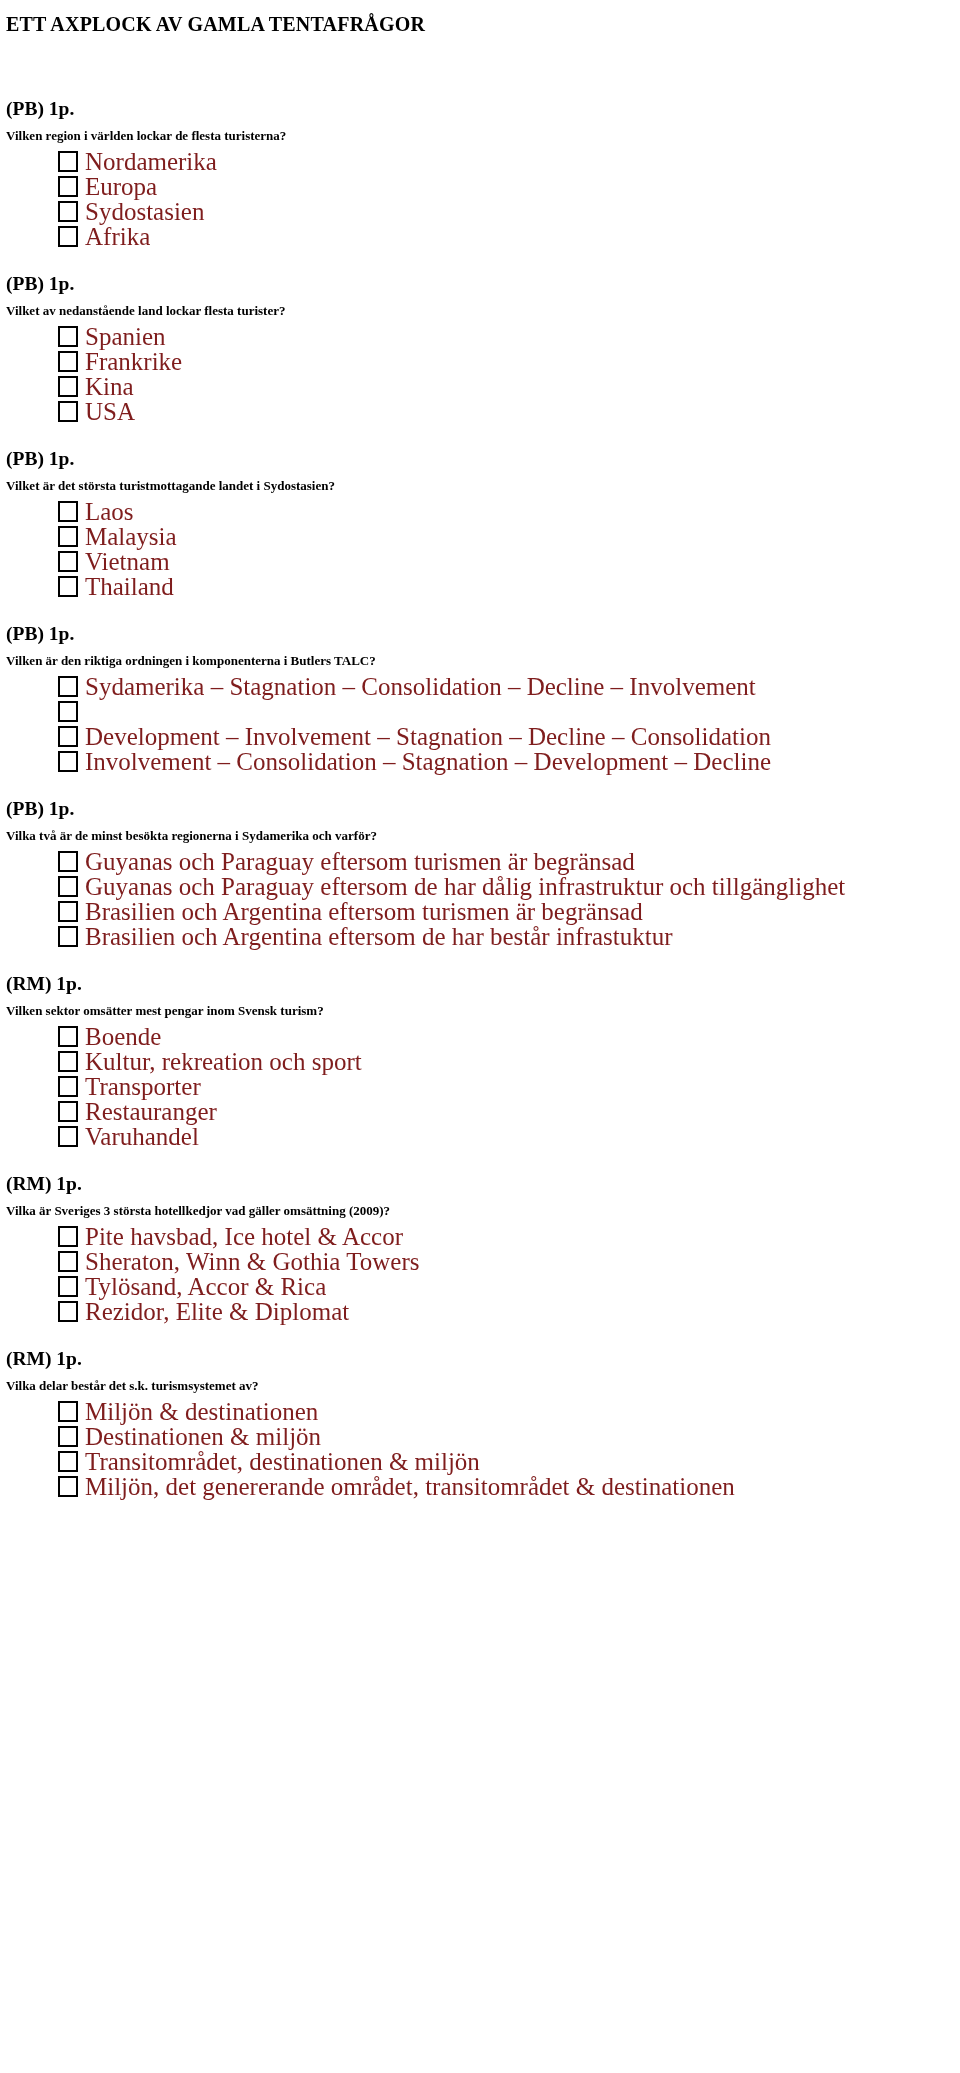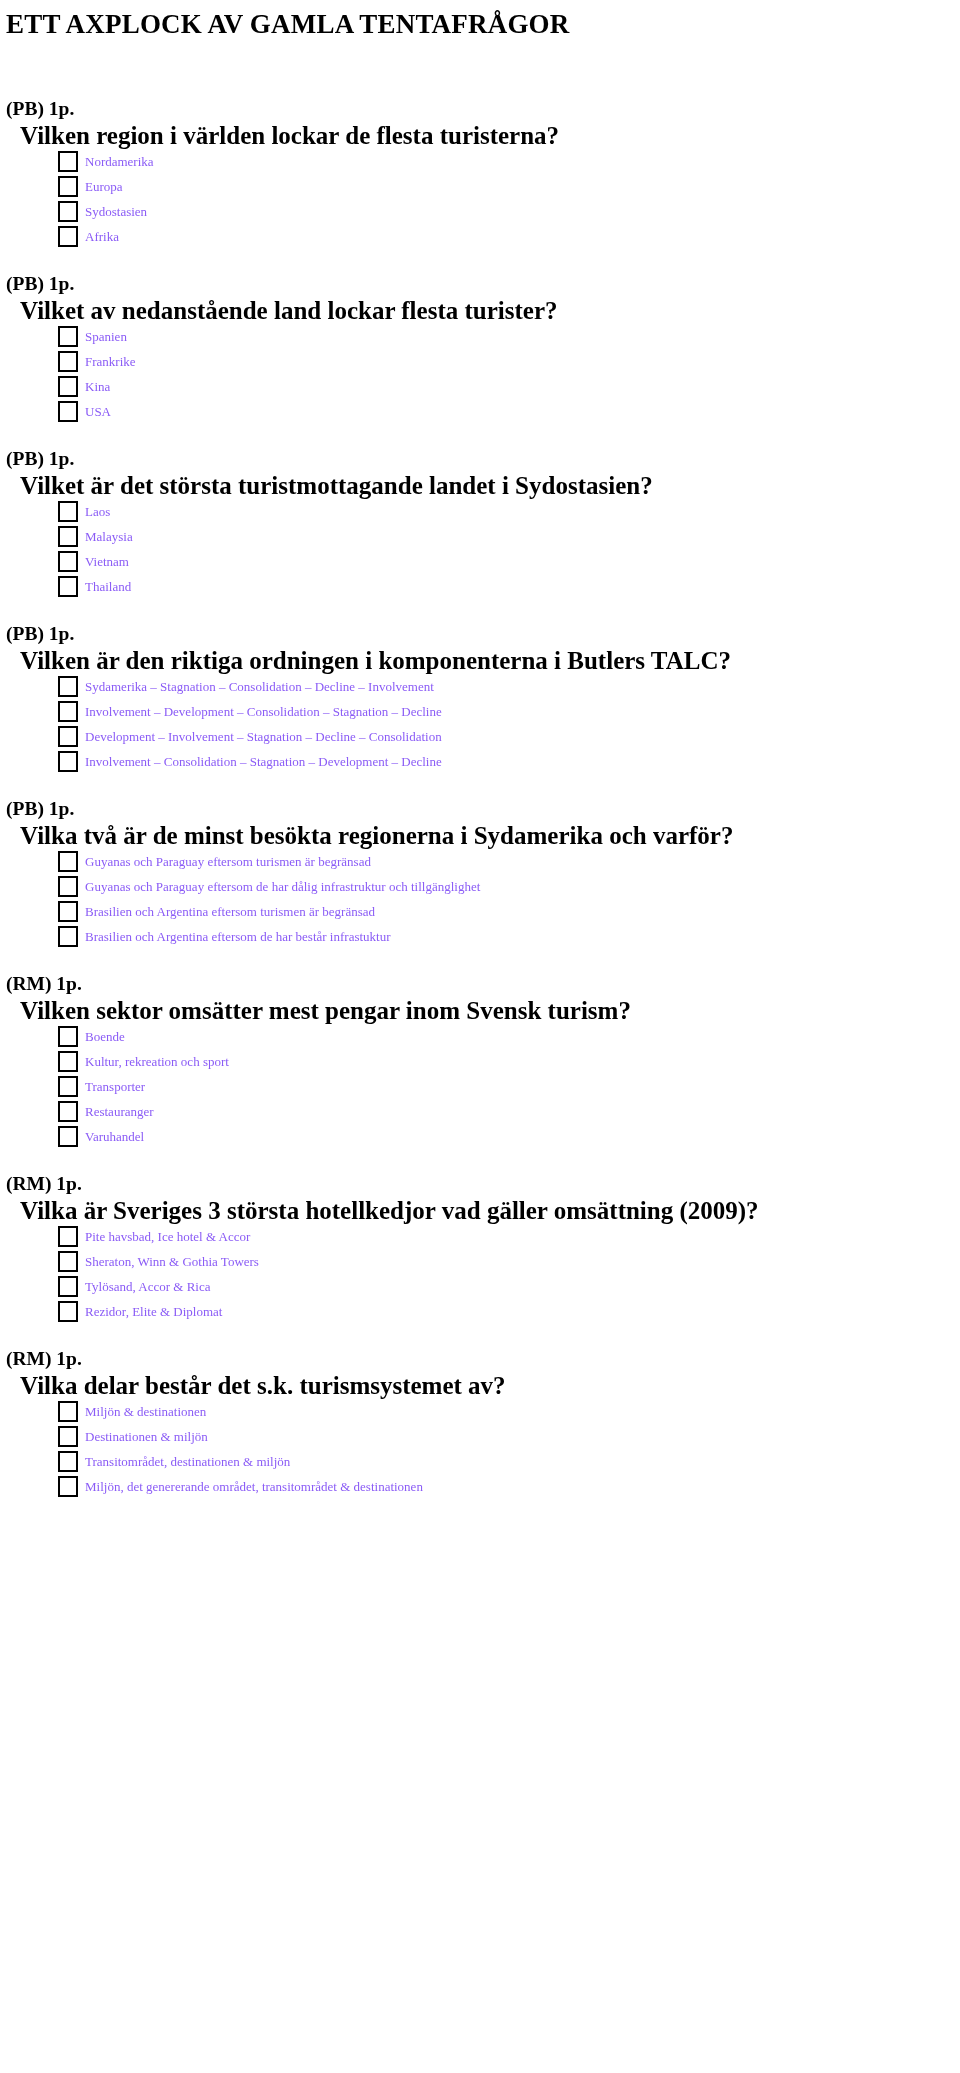--- a/index.html
+++ b/index.html
@@ -20,21 +20,21 @@
     position: relative;
     width: 960px;
     height: 2073px;
     padding: 0;
     box-sizing: border-box;
   }
   .doc-title {
     position: absolute;
     left: 6px;
     top: 8px;
-    font-size: 27px;
+    font-size: 20px;
     font-weight: bold;
     letter-spacing: 0.2px;
     line-height: 32px;
     white-space: nowrap;
   }
   .blocks {
     position: absolute;
     left: 0;
     top: 96px;
     width: 960px;
@@ -44,24 +44,24 @@
     padding: 0;
   }
   .q-points {
     font-size: 19.5px;
     font-weight: bold;
     line-height: 26px;
     margin-left: 6px;
     white-space: nowrap;
   }
   .q-text {
-    font-size: 25px;
+    font-size: 13px;
     font-weight: bold;
     line-height: 27px;
-    margin-left: 20px;
+    margin-left: 6px;
     white-space: nowrap;
   }
   .options {
     margin: 0;
     padding: 0;
     list-style: none;
   }
   .option {
     display: flex;
     align-items: center;
@@ -74,25 +74,25 @@
     width: 16px;
     height: 17px;
     border: 2px solid #000000;
     margin-left: 58px;
     margin-right: 7px;
     flex: 0 0 auto;
     background: #ffffff;
     box-sizing: content-box;
   }
   .option-label {
-    font-size: 13px;
+    font-size: 25px;
     font-weight: normal;
     line-height: 25px;
     white-space: nowrap;
-    color: #8b5cf6;
+    color: #7f1d1d;
   }
 </style>
 </head>
 <body>
 
 <div class="page">
 
   <div class="doc-title">ETT AXPLOCK AV GAMLA TENTAFRÅGOR</div>
 
   <div class="blocks">
@@ -165,21 +165,20 @@
       <div class="q-block">
         <div class="q-points">(PB) 1p.</div>
         <div class="q-text">Vilken är den riktiga ordningen i komponenterna i Butlers TALC?</div>
         <ul class="options">
           <li class="option">
             <span class="checkbox"></span>
             <span class="option-label">Sydamerika – Stagnation – Consolidation – Decline – Involvement</span>
           </li>
           <li class="option">
             <span class="checkbox"></span>
-            <span class="option-label">Involvement – Development – Consolidation – Stagnation – Decline</span>
           </li>
           <li class="option">
             <span class="checkbox"></span>
             <span class="option-label">Development – Involvement – Stagnation – Decline – Consolidation</span>
           </li>
           <li class="option">
             <span class="checkbox"></span>
             <span class="option-label">Involvement – Consolidation – Stagnation – Development – Decline</span>
           </li>
         </ul>

